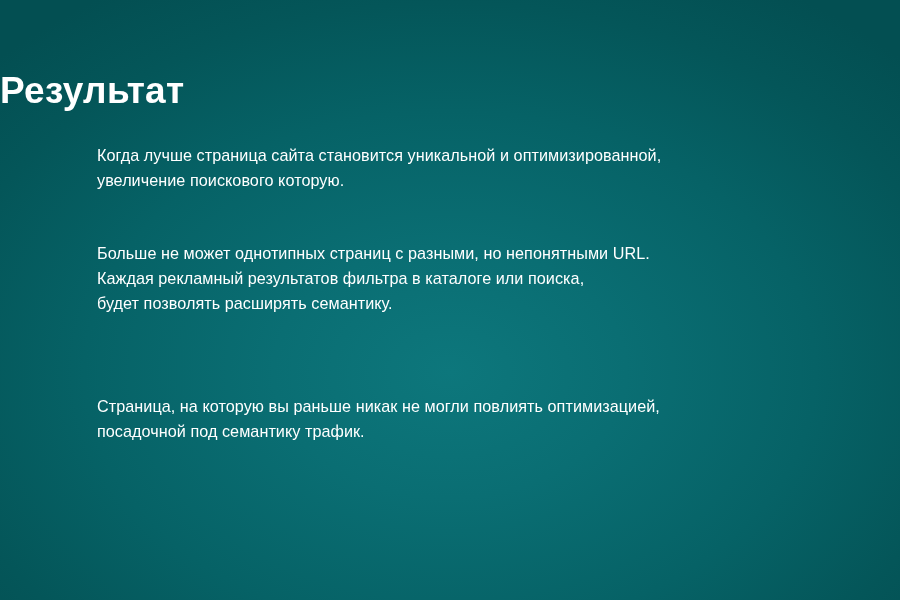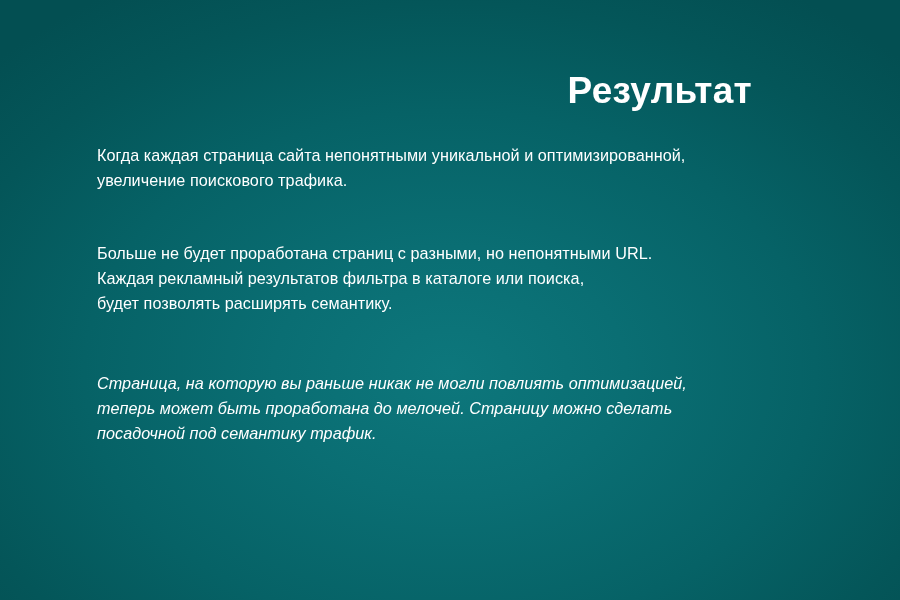--- a/index.html
+++ b/index.html
@@ -25,21 +25,21 @@
         #066266 58%,
         #045659 82%,
         #034f52 100%);
     overflow: hidden;
   }
   #slide-title {
     position: absolute;
     left: 0;
     top: 44px;
     width: 752px;
-    text-align: right;
+    text-align: left;
     color: #ffffff;
     font-size: 37px;
     font-weight: bold;
     letter-spacing: 0.3px;
     line-height: 44px;
     white-space: nowrap;
   }
   #body-blocks {
     position: absolute;
     left: 97px;
@@ -53,42 +53,41 @@
     font-weight: normal;
     letter-spacing: 0.05px;
     margin: 0;
   }
   .para .ln {
     display: block;
     white-space: nowrap;
   }
   #para-1 { margin-top: 7px; }
   #para-2 { margin-top: 48px; }
-  #para-3 { margin-top: 55px; font-style: italic; }
+  #para-3 { margin-top: 78px; }
 </style>
 </head>
 <body>
 
 <div id="slide">
 
   <h1 id="slide-title">Результат</h1>
 
   <div id="body-blocks">
 
     <p class="para" id="para-1">
-      <span class="ln">Когда каждая страница сайта непонятными уникальной и оптимизированной,</span>
-      <span class="ln">увеличение поискового трафика.</span>
+      <span class="ln">Когда лучше страница сайта становится уникальной и оптимизированной,</span>
+      <span class="ln">увеличение поискового которую.</span>
     </p>
 
     <p class="para" id="para-2">
-      <span class="ln">Больше не будет проработана страниц с разными, но непонятными URL.</span>
+      <span class="ln">Больше не может однотипных страниц с разными, но непонятными URL.</span>
       <span class="ln">Каждая рекламный результатов фильтра в каталоге или поиска,</span>
       <span class="ln">будет позволять расширять семантику.</span>
     </p>
 
     <p class="para" id="para-3">
       <span class="ln">Страница, на которую вы раньше никак не могли повлиять оптимизацией,</span>
-      <span class="ln">теперь может быть проработана до мелочей. Страницу можно сделать</span>
       <span class="ln">посадочной под семантику трафик.</span>
     </p>
 
   </div>
 </div>
 
 </body></html>

